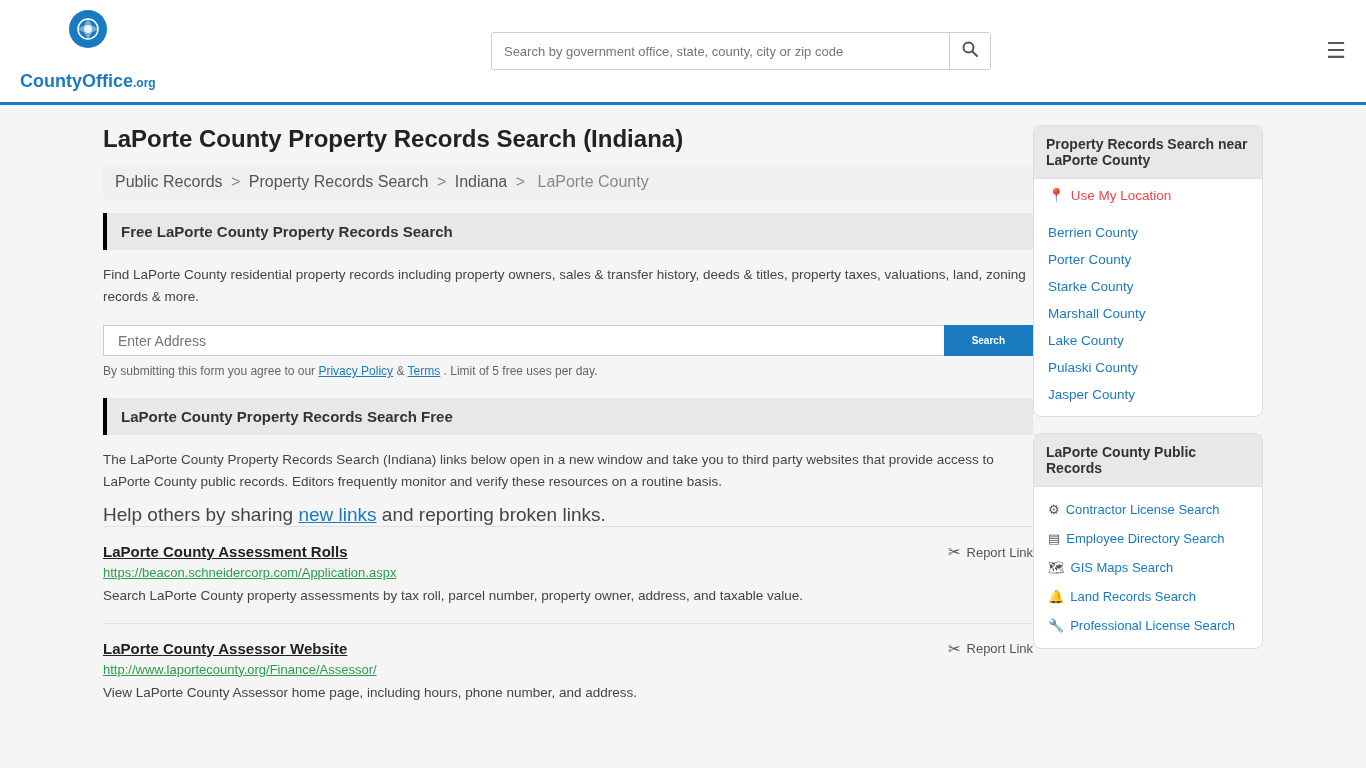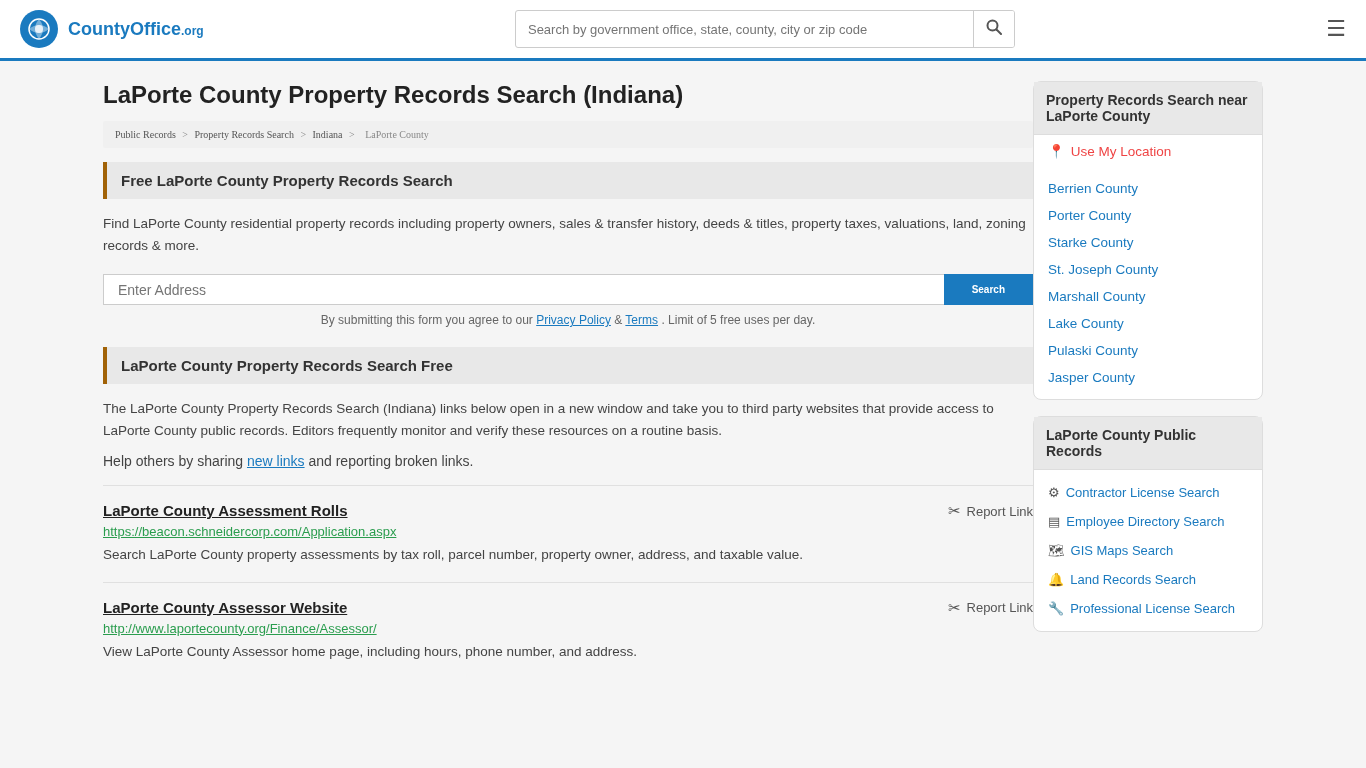--- a/index.html
+++ b/index.html
@@ -10,21 +10,22 @@
       background: #fff;
       border-bottom: 3px solid #1a7abf;
       padding: 10px 20px;
       display: flex;
       align-items: center;
       justify-content: space-between;
     }
     .logo-area {
       display: flex;
       align-items: center;
-      gap: 10px;
+      gap: 23px;
+      flex-direction: column;
     }
     .logo-circle {
       width: 38px; height: 38px;
       background: #1a7abf;
       border-radius: 50%;
       display: flex; align-items: center; justify-content: center;
       color: #fff; font-size: 18px; font-weight: bold;
     }
     .logo-text { font-size: 18px; color: #333; }
     .logo-text span { color: #1a7abf; font-weight: bold; }
@@ -73,45 +74,44 @@
       font-size: 24px;
       font-weight: bold;
       color: #222;
       margin-bottom: 12px;
     }
 
     
     .breadcrumb {
       background: #f0f0f0;
       padding: 8px 12px;
-      font-size: 10px;
+      font-size: 16px;
       color: #555;
       margin-bottom: 14px;
       border-radius: 2px;
-      font-family: Liberation Serif, serif;
     }
     .breadcrumb a { color: #555; text-decoration: none; }
     .breadcrumb span { margin: 0 4px; color: #888; }
 
     
     .description {
       font-size: 13.5px;
       color: #444;
       line-height: 1.6;
       margin-bottom: 18px;
     }
 
     
     .section-header {
       background: #e8e8e8;
       padding: 10px 14px;
       font-size: 15px;
       font-weight: bold;
       color: #333;
-      border-left: 4px solid #a16207;
+      border-left: 4px solid #000000;
       margin-bottom: 14px;
     }
 
     
     .search-box-area {
       margin-bottom: 10px;
     }
     .search-row {
       display: flex;
       gap: 0;
@@ -131,28 +131,28 @@
       color: #fff;
       border: none;
       padding: 10px 28px;
       font-size: 10px;
       font-weight: bold;
       cursor: pointer;
     }
     .form-note {
       font-size: 12px;
       color: #666;
-      text-align: center;
+      text-align: left;
     }
     .form-note a { color: #1a7abf; text-decoration: underline; }
 
     
     .links-section { margin-top: 20px; }
     .links-section .description { margin-bottom: 12px; }
-    .share-note { font-size: 14px; color: #444; margin-bottom: 16px; }
+    .share-note { font-size: 19px; color: #444; }
     .share-note a { color: #1a7abf; text-decoration: underline; }
 
     
     .link-item {
       border-top: 1px solid #e0e0e0;
       padding: 16px 0;
     }
     .link-item-header {
       display: flex;
       justify-content: space-between;
@@ -323,21 +323,20 @@
     <div class="sidebar-section">
       <div class="sidebar-section-header">Property Records Search near LaPorte County</div>
       <div class="use-location">
         <span style="color:#888;">📍</span>
         <a href="#">Use My Location</a>
       </div>
       <ul class="sidebar-list">
         <li><a href="#">Berrien County</a></li>
         <li><a href="#">Porter County</a></li>
         <li><a href="#">Starke County</a></li>
-        <li><a href="#">St. Joseph County</a></li>
         <li><a href="#">Marshall County</a></li>
         <li><a href="#">Lake County</a></li>
         <li><a href="#">Pulaski County</a></li>
         <li><a href="#">Jasper County</a></li>
       </ul>
     </div>
 
     <div class="sidebar-section">
       <div class="sidebar-section-header">LaPorte County Public Records</div>
       <ul class="sidebar-list sidebar-public-list">

